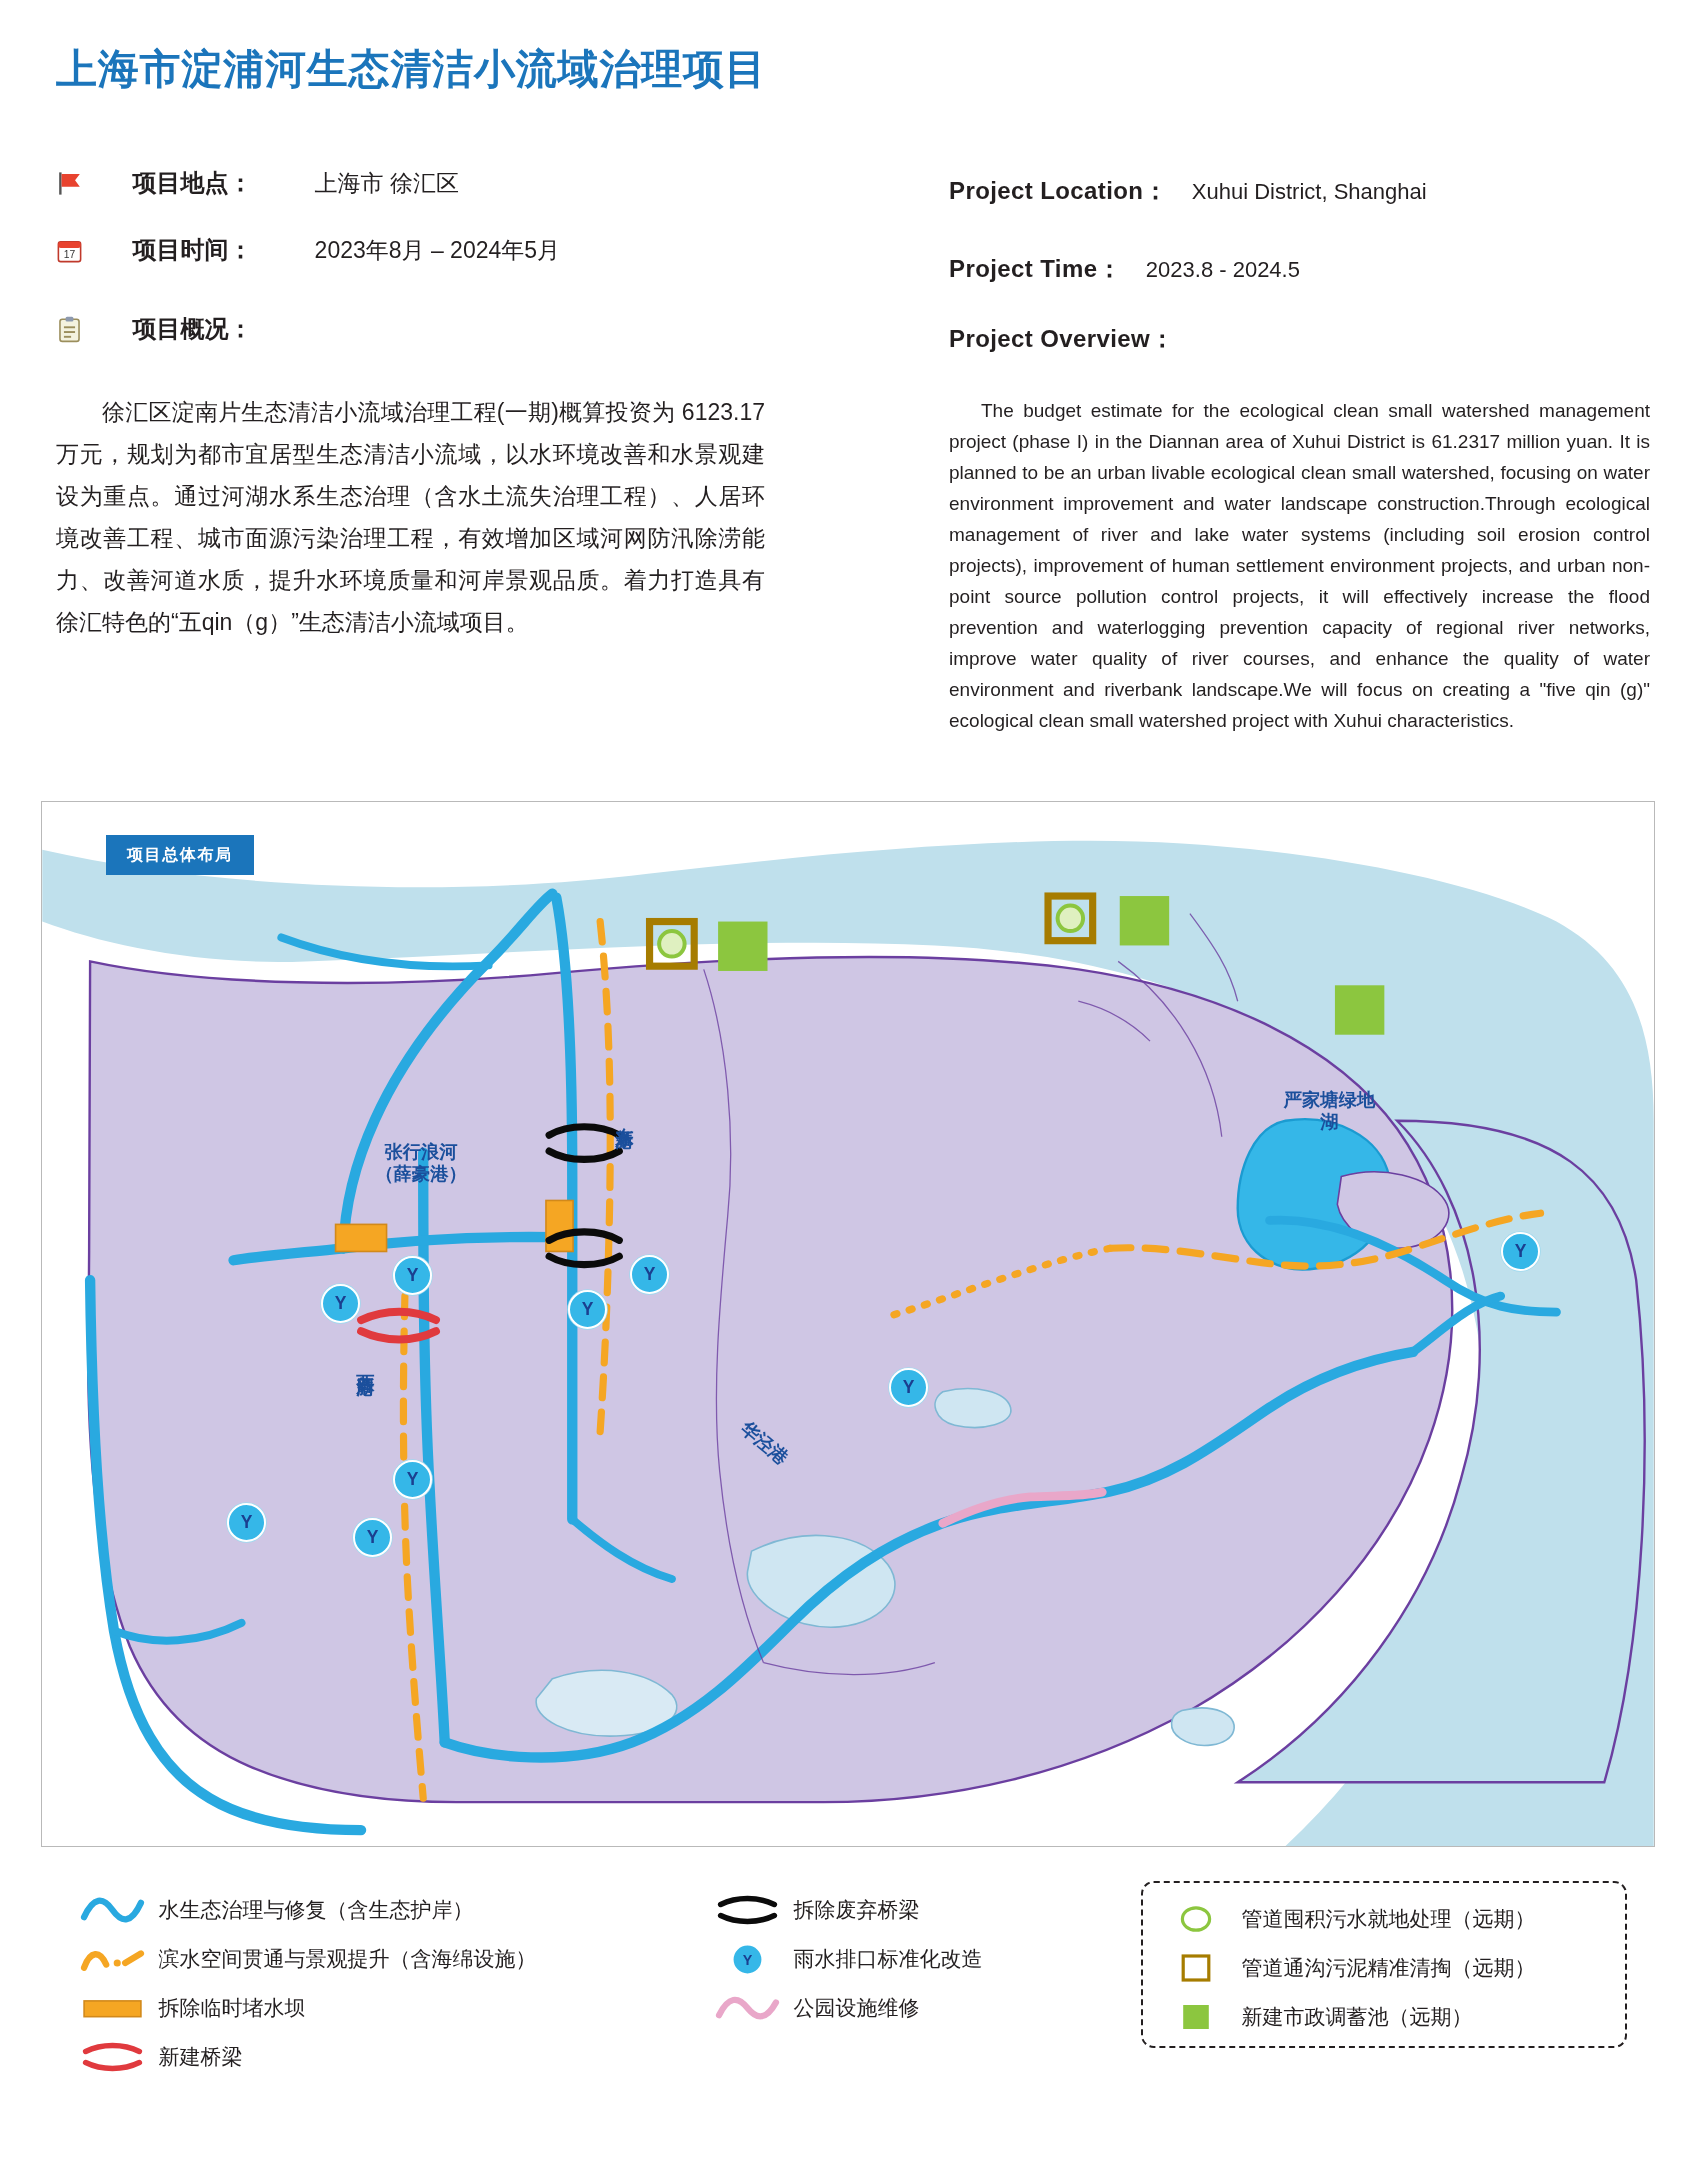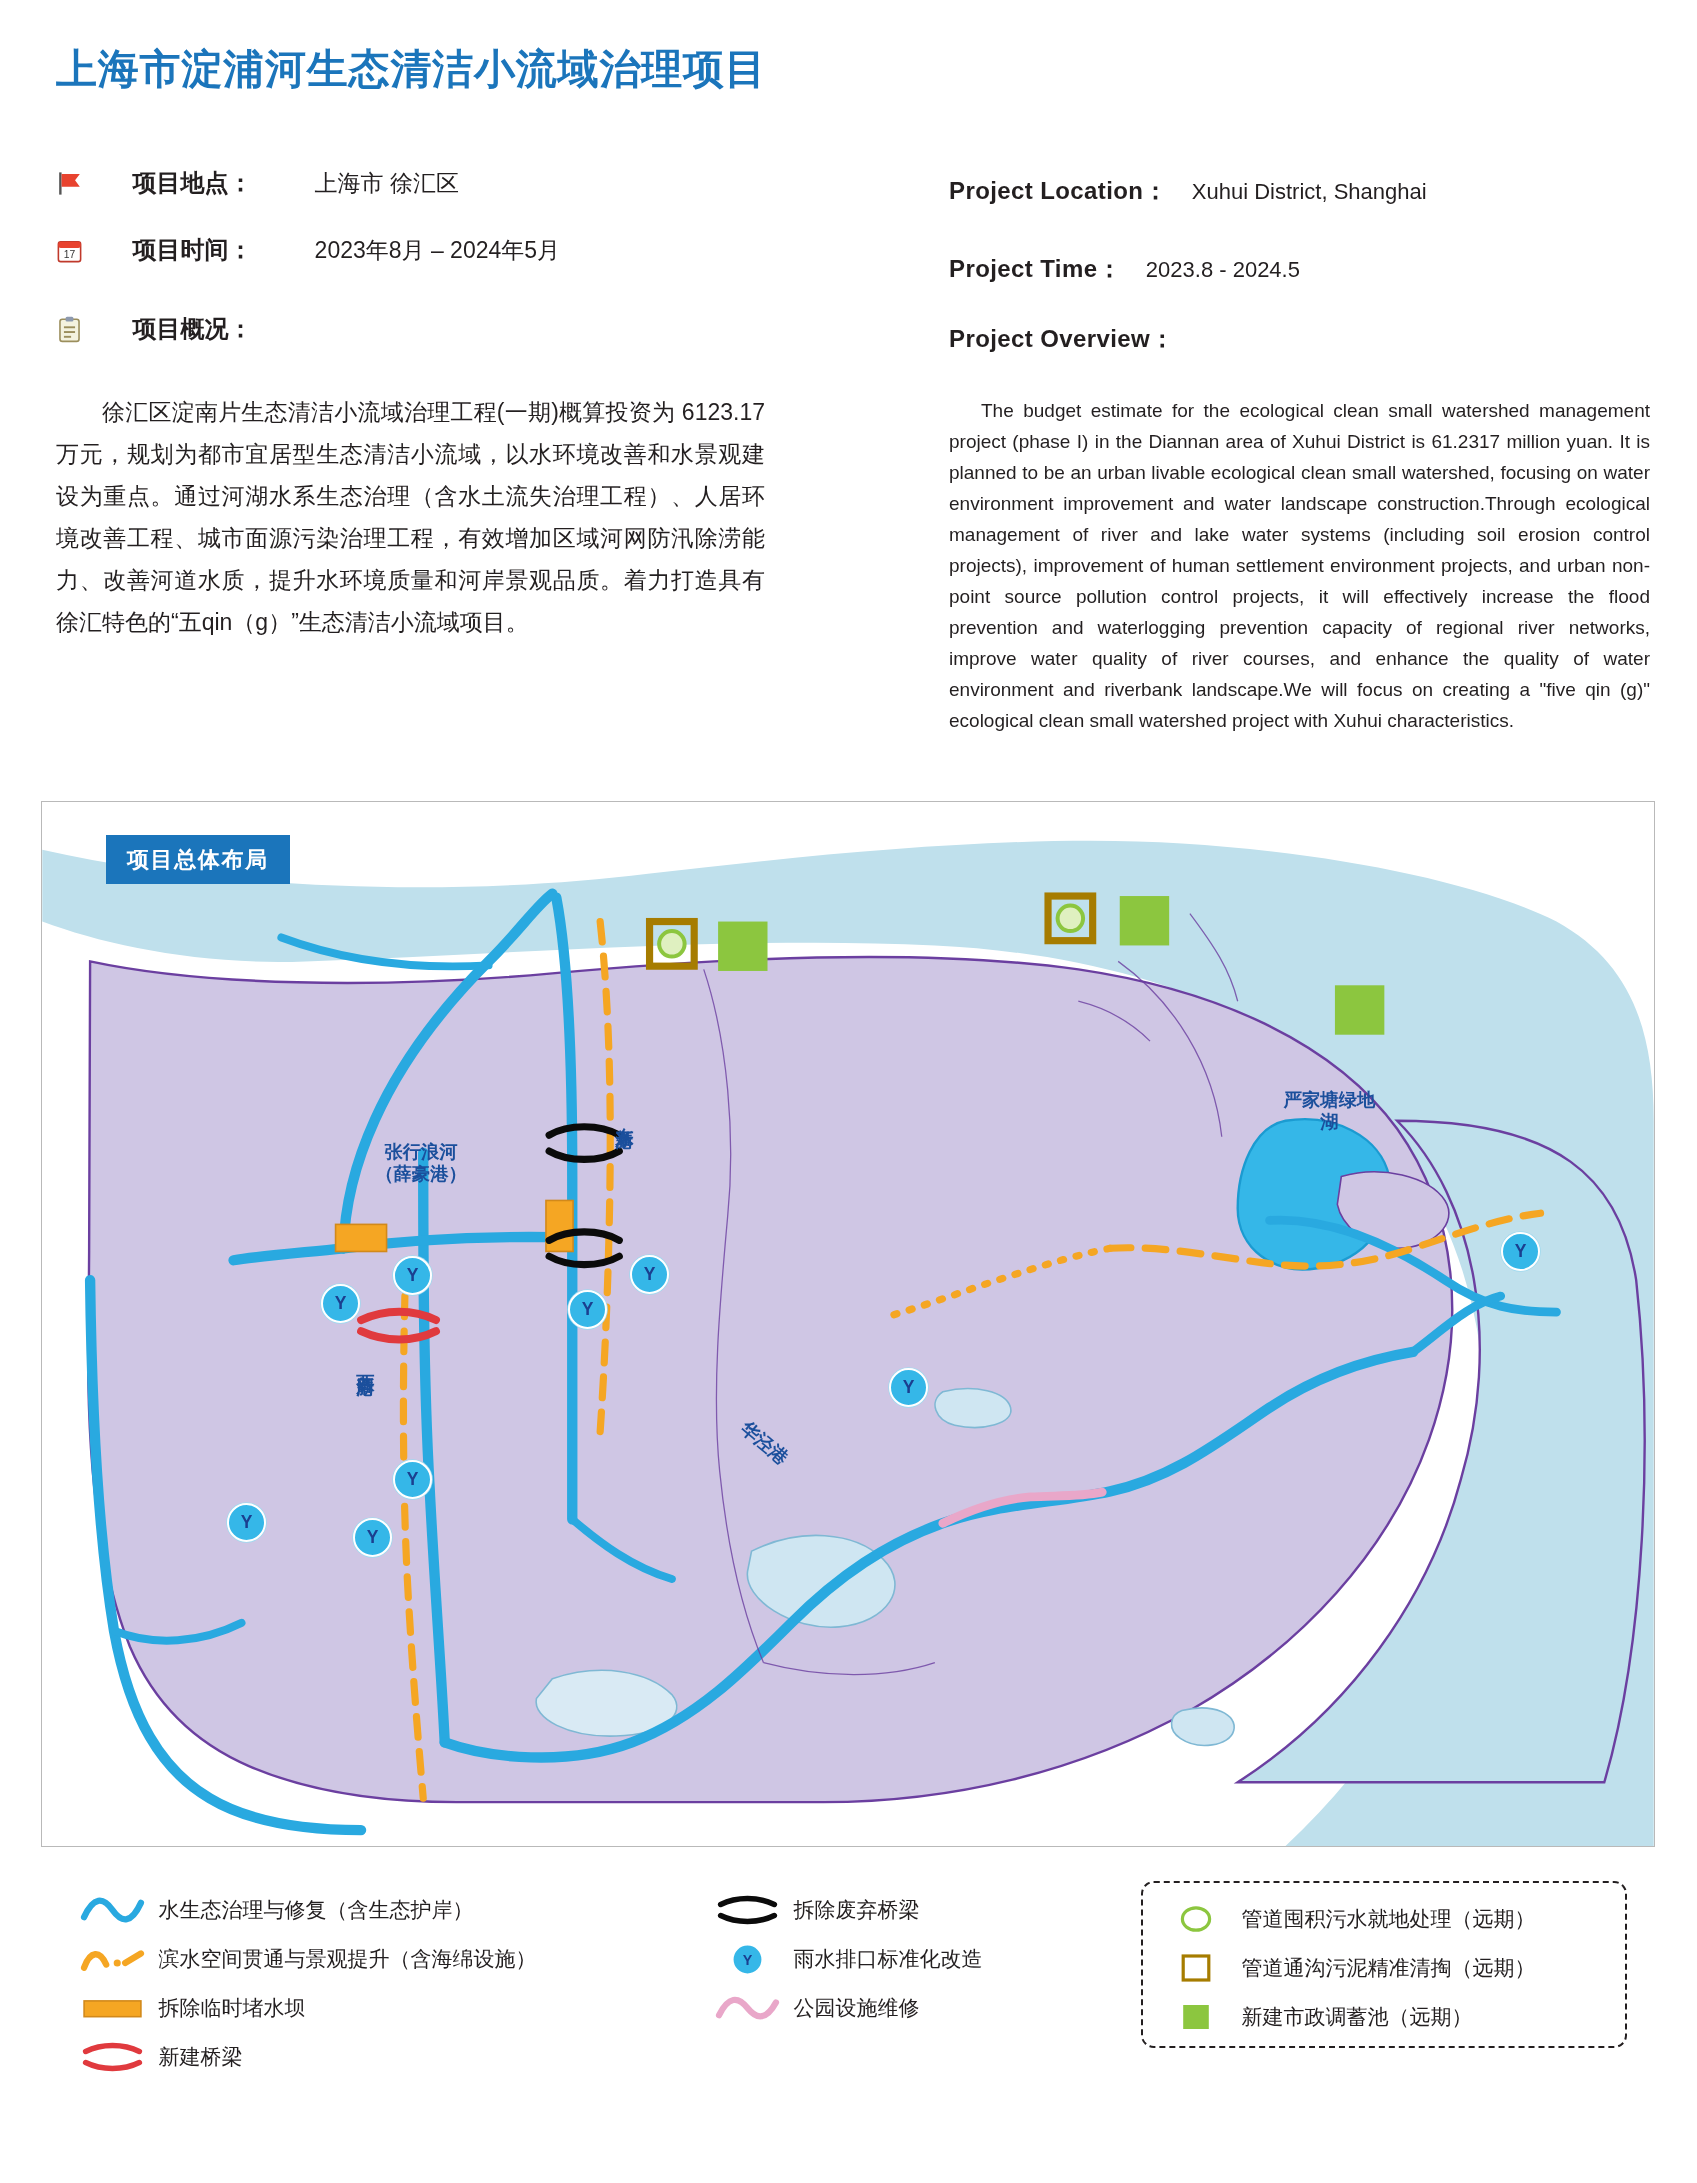--- a/index.html
+++ b/index.html
@@ -126,21 +126,21 @@
     border: 1.6px solid #b9b9b9;
     background: #ffffff;
     overflow: hidden;
   }
   .map-badge {
     position: absolute;
     left: 64px;
     top: 33px;
     background: #1b75bb;
     color: #ffffff;
-    font-size: 22px;
+    font-size: 16px;
     font-weight: bold;
     padding: 9.6px 21px;
     letter-spacing: 1.6px;
     z-index: 40;
   }
   .map-svg { position: absolute; left:0; top:0; }
 
   .map-label {
     position: absolute;
     color: #1b4f9c;

